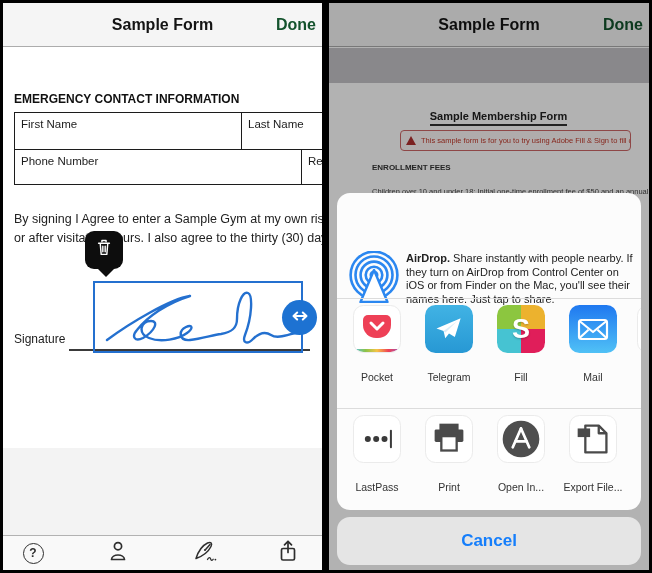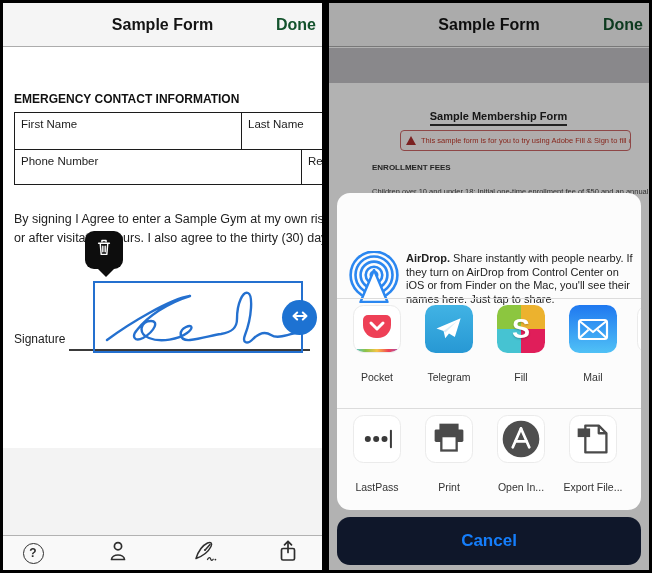--- a/index.html
+++ b/index.html
@@ -96,21 +96,21 @@
     background:linear-gradient(90deg,#59c1e8,#8bc34a,#f6c445,#ef4056,#9b59b6); }
   
   .telegram-bg { background:linear-gradient(180deg,#41b3e4,#2798d4); }
   
   .slack-bg { background:conic-gradient(from 180deg,#46c3d2 0 90deg,#8cc63f 0 180deg,#ecb22e 0 270deg,#e01e5a 0 360deg); }
   .slack-s { position:absolute; inset:0; display:flex; align-items:center; justify-content:center;
     color:#fff; font-size:27px; font-weight:bold; text-shadow:0 1px 2px rgba(0,0,0,0.25); }
   
   .mail-bg { background:linear-gradient(180deg,#1f78f0,#50c1f6); }
 
-  .cancel-btn { position:absolute; left:8px; top:514px; width:304px; height:48px; background:#0f172a;
+  .cancel-btn { position:absolute; left:8px; top:514px; width:304px; height:48px; background:#e5e5e5;
     border-radius:13px; z-index:7; display:flex; align-items:center; justify-content:center;
     font-size:17px; font-weight:600; color:#157efb; cursor:pointer;text-align:right; }
 
   .icon-center { position:absolute; inset:0; display:flex; align-items:center; justify-content:center; }
 </style>
 </head>
 <body>
 
 <div class="screen">
 

